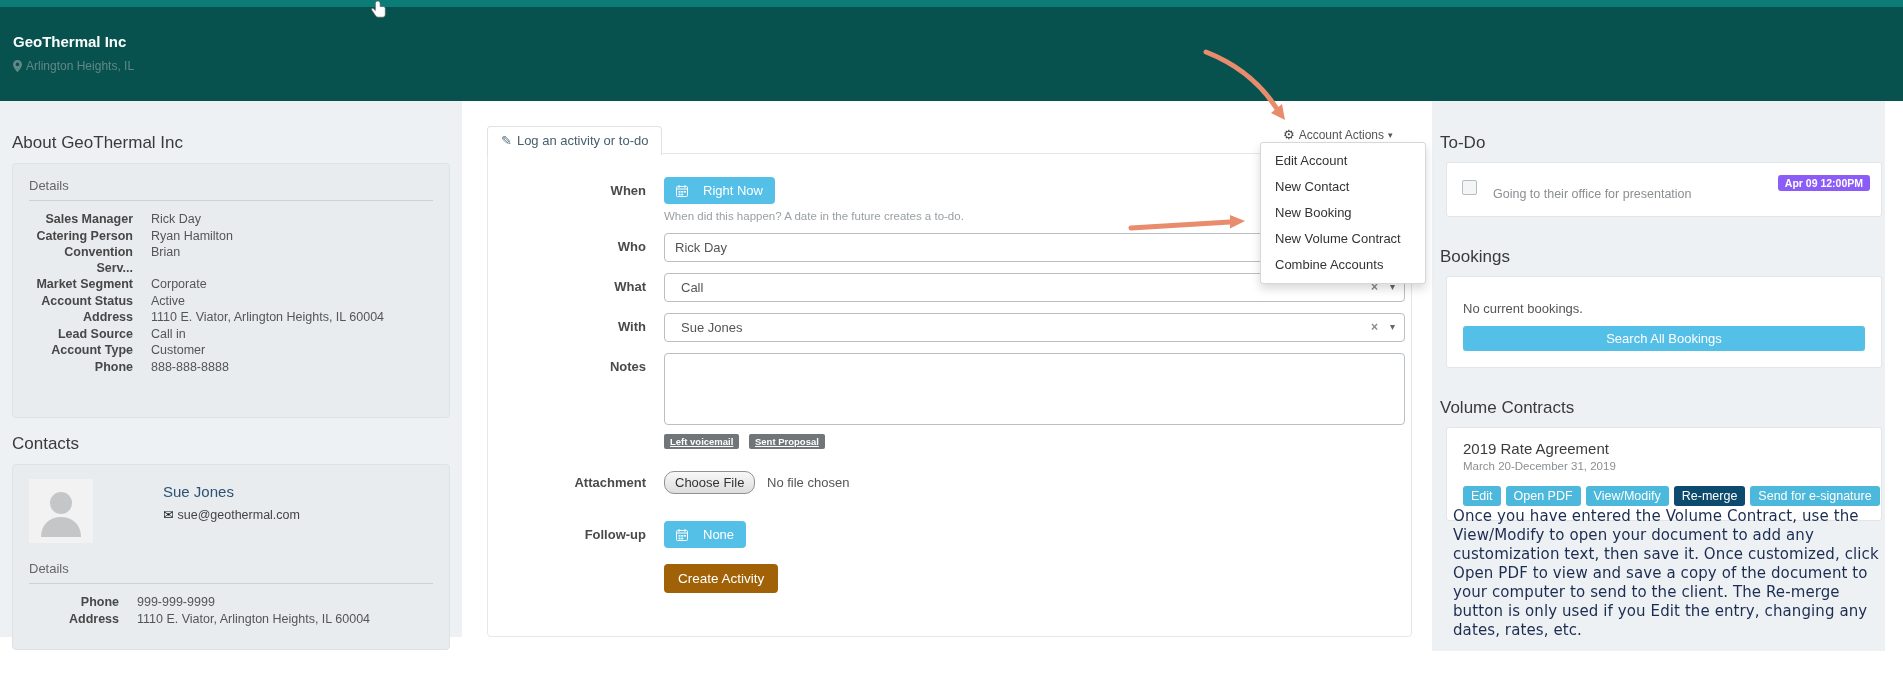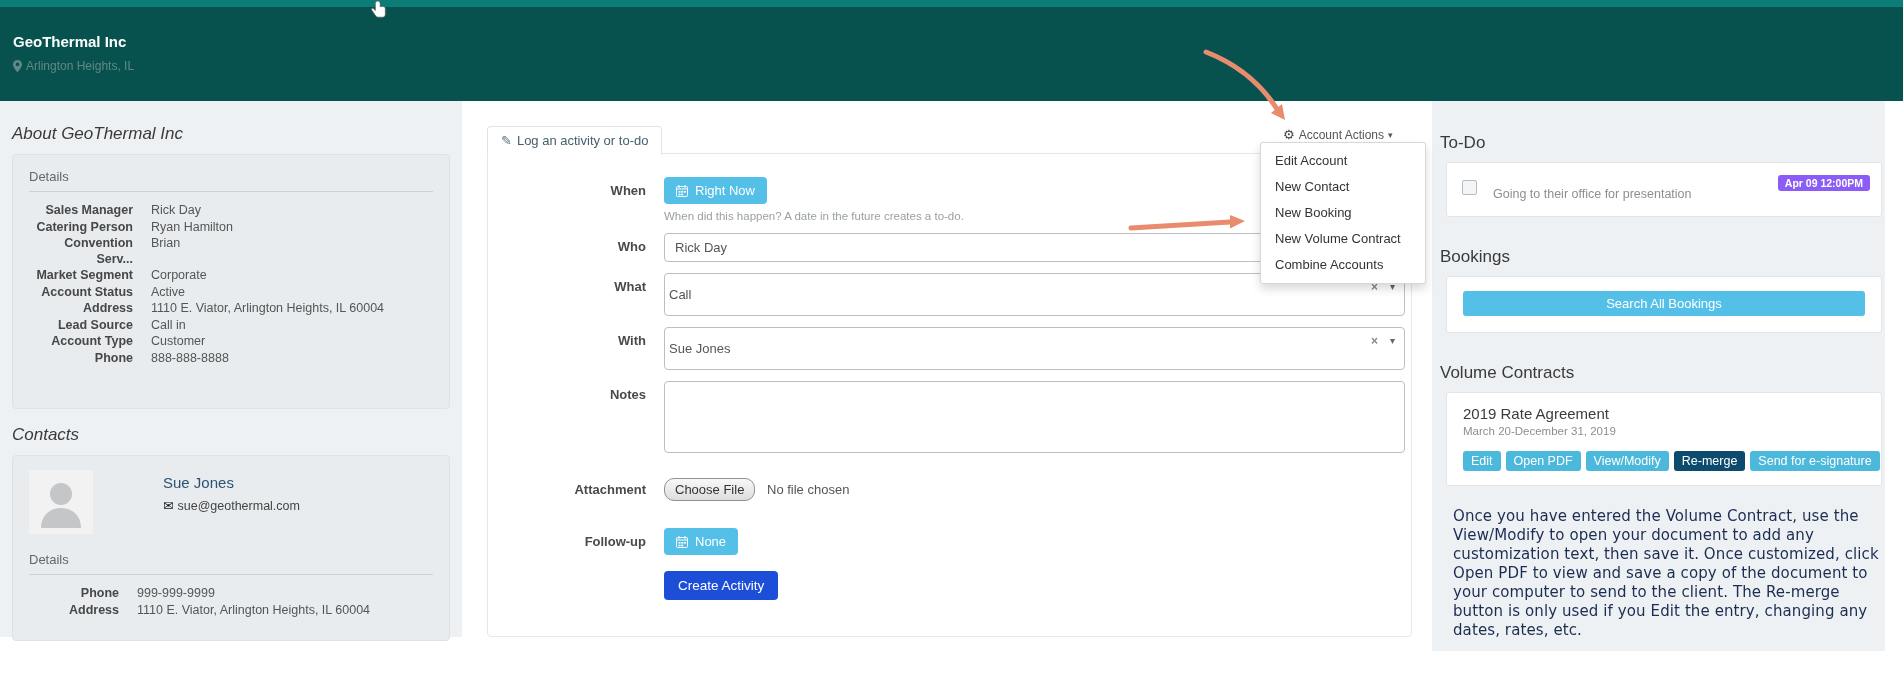--- a/index.html
+++ b/index.html
@@ -11,21 +11,21 @@
   .company{position:absolute;left:13px;top:26px;font-size:15px;font-weight:bold;color:#fdfefe;}
   .location{position:absolute;left:13px;top:52px;font-size:12px;color:#628885;display:flex;align-items:center;gap:4px;}
 
   
   .panel-h{font-size:17px;color:#3a3a3a;font-weight:400;}
   .card{background:#e8ecef;border:1px solid #dde2e6;border-radius:4px;box-sizing:border-box;}
   .white-card{background:#fff;border:1px solid #e2e6e9;border-radius:3px;box-sizing:border-box;}
 
   
   .left-panel{position:absolute;left:0;top:101px;width:462px;height:536px;background:#eef1f4;box-sizing:border-box;}
-  .left-panel .panel-h{margin:23px 12px 10px 12px;font-style:italic;}
+  .left-panel .panel-h{margin:32px 12px 10px 12px;}
   .left-panel .panel-h.second{margin-top:16px;}
   .card.about{margin:0 12px;height:255px;padding-top:2px;}
   .sect-title{margin:12px 16px 0 16px;padding-bottom:7px;border-bottom:1px solid #ccd2d7;color:#666;font-size:13px;}
   .dlist{margin-top:11px;}
   .drow{display:flex;line-height:15.5px;margin-bottom:1px;}
   .dlabel{width:104px;padding-left:16px;text-align:right;font-weight:600;color:#474747;font-size:12.5px;flex:none;}
   .dval{margin-left:18px;color:#555;font-size:12.5px;}
   .card.contact{margin:0 12px;height:186px;position:relative;}
   .avatar{position:absolute;left:16px;top:14px;width:64px;height:64px;background:#f2f2f2;}
   .cname{position:absolute;left:150px;top:18px;font-size:15px;color:#2b5273;}
@@ -36,29 +36,29 @@
 
   
   .tab{position:absolute;left:487px;top:126px;height:28px;padding:0 13px;line-height:27px;background:#fff;
        border:1px solid #dfe3e6;border-bottom:none;border-radius:4px 4px 0 0;color:#45606e;font-size:13px;z-index:3;}
   .tab .pencil{margin-right:5px;color:#56707d;}
   .activity-card{position:absolute;left:487px;top:153px;width:925px;height:484px;background:#fff;
                  border:1px solid #e5e8ea;border-radius:0 4px 4px 4px;z-index:2;box-sizing:border-box;padding-top:23px;}
   .frow{display:flex;align-items:flex-start;margin-bottom:11px;}
   .flabel{width:158px;text-align:right;font-weight:600;color:#4a4a4a;padding-top:6px;flex:none;font-size:13px;}
   .fctrl{margin-left:18px;}
-  .btn{display:inline-flex;align-items:center;gap:7px;border:none;border-radius:4px;color:#fff;font-size:13px;
+  .btn{display:inline-flex;align-items:center;gap:15px;border:none;border-radius:4px;color:#fff;font-size:13px;
        font-family:inherit;cursor:pointer;}
   .btn-blue{background:#54c0e8;padding:6px 12px;}
-  .btn-green{background:#1d4ed8;padding:7px 14px;font-size:13.5px;}
+  .btn-green{background:#a16207;padding:7px 14px;font-size:13.5px;}
   .help{font-size:11.5px;color:#9aa0a4;margin-top:6px;}
   .tinput{width:741px;height:29px;border:1px solid #b9bfc4;border-radius:4px;padding:0 10px;font-size:13px;color:#555;
           font-family:inherit;box-sizing:border-box;background:#fff;}
-  .sel{position:relative;width:741px;height:43px;border:1px solid #b9bfc4;border-radius:4px;box-sizing:border-box;
-       background:#fff;display:flex;align-items:center;padding:0 4px;color:#555;}
+  .sel{position:relative;width:741px;height:29px;border:1px solid #b9bfc4;border-radius:4px;box-sizing:border-box;
+       background:#fff;display:flex;align-items:center;padding:0 16px;color:#555;}
   .sel .clear{position:absolute;right:26px;top:6px;color:#888;font-weight:bold;font-size:12px;cursor:pointer;}
   .sel .caret{position:absolute;right:9px;top:7px;color:#666;font-size:10px;cursor:pointer;}
   .notes{width:741px;height:72px;border:1px solid #b9bfc4;border-radius:4px;resize:none;font-family:inherit;box-sizing:border-box;}
   .tags{margin:5px 0 0 176px;}
   .tag{display:inline-block;background:#6f7579;color:#fff;font-size:9.5px;font-weight:bold;text-decoration:underline;
        padding:2px 6px;border-radius:2px;margin-right:6px;cursor:pointer;}
   .attach-row{margin-top:22px;}
   .choose-btn{border:1px solid #8d9296;background:linear-gradient(#f8f8f8,#dddddd);border-radius:10px;
               padding:3px 10px;font-size:13px;color:#333;font-family:inherit;cursor:pointer;}
   .no-file{margin-left:8px;color:#555;font-size:13px;}
@@ -236,20 +236,24 @@
           <span class="clear">×</span>
           <span class="caret">▾</span>
         </div>
       </div>
     </div>
 
     <div class="frow" style="margin-bottom:0;">
       <div class="flabel">Notes</div>
       <div class="fctrl"><textarea class="notes" style=""></textarea></div>
     </div>
+    <div class="tags">
+      <span class="tag">Left voicemail</span>
+      <span class="tag">Sent Proposal</span>
+    </div>
 
     <div class="frow attach-row">
       <div class="flabel" style="padding-top:4px;">Attachment</div>
       <div class="fctrl">
         <button class="choose-btn">Choose File</button>
         <span class="no-file">No file chosen</span>
       </div>
     </div>
 
     <div class="frow follow-row">
@@ -293,20 +297,21 @@
   <div class="right-panel">
     <div class="panel-h first">To-Do</div>
     <div class="white-card todo-card">
       <div class="chk"></div>
       <div class="time-badge">Apr 09 12:00PM</div>
       <div class="todo-note">Going to their office for presentation</div>
     </div>
 
     <div class="panel-h">Bookings</div>
     <div class="white-card book-card">
+      <div class="book-empty">No current bookings.</div>
       <button class="book-btn">Search All Bookings</button>
     </div>
 
     <div class="panel-h">Volume Contracts</div>
     <div class="white-card vc-card">
       <div class="vc-name">2019 Rate Agreement</div>
       <div class="vc-dates">March 20-December 31, 2019</div>
       <div class="vc-actions">
         <button class="vc-btn vc-blue">Edit</button>
         <button class="vc-btn vc-blue">Open PDF</button>

